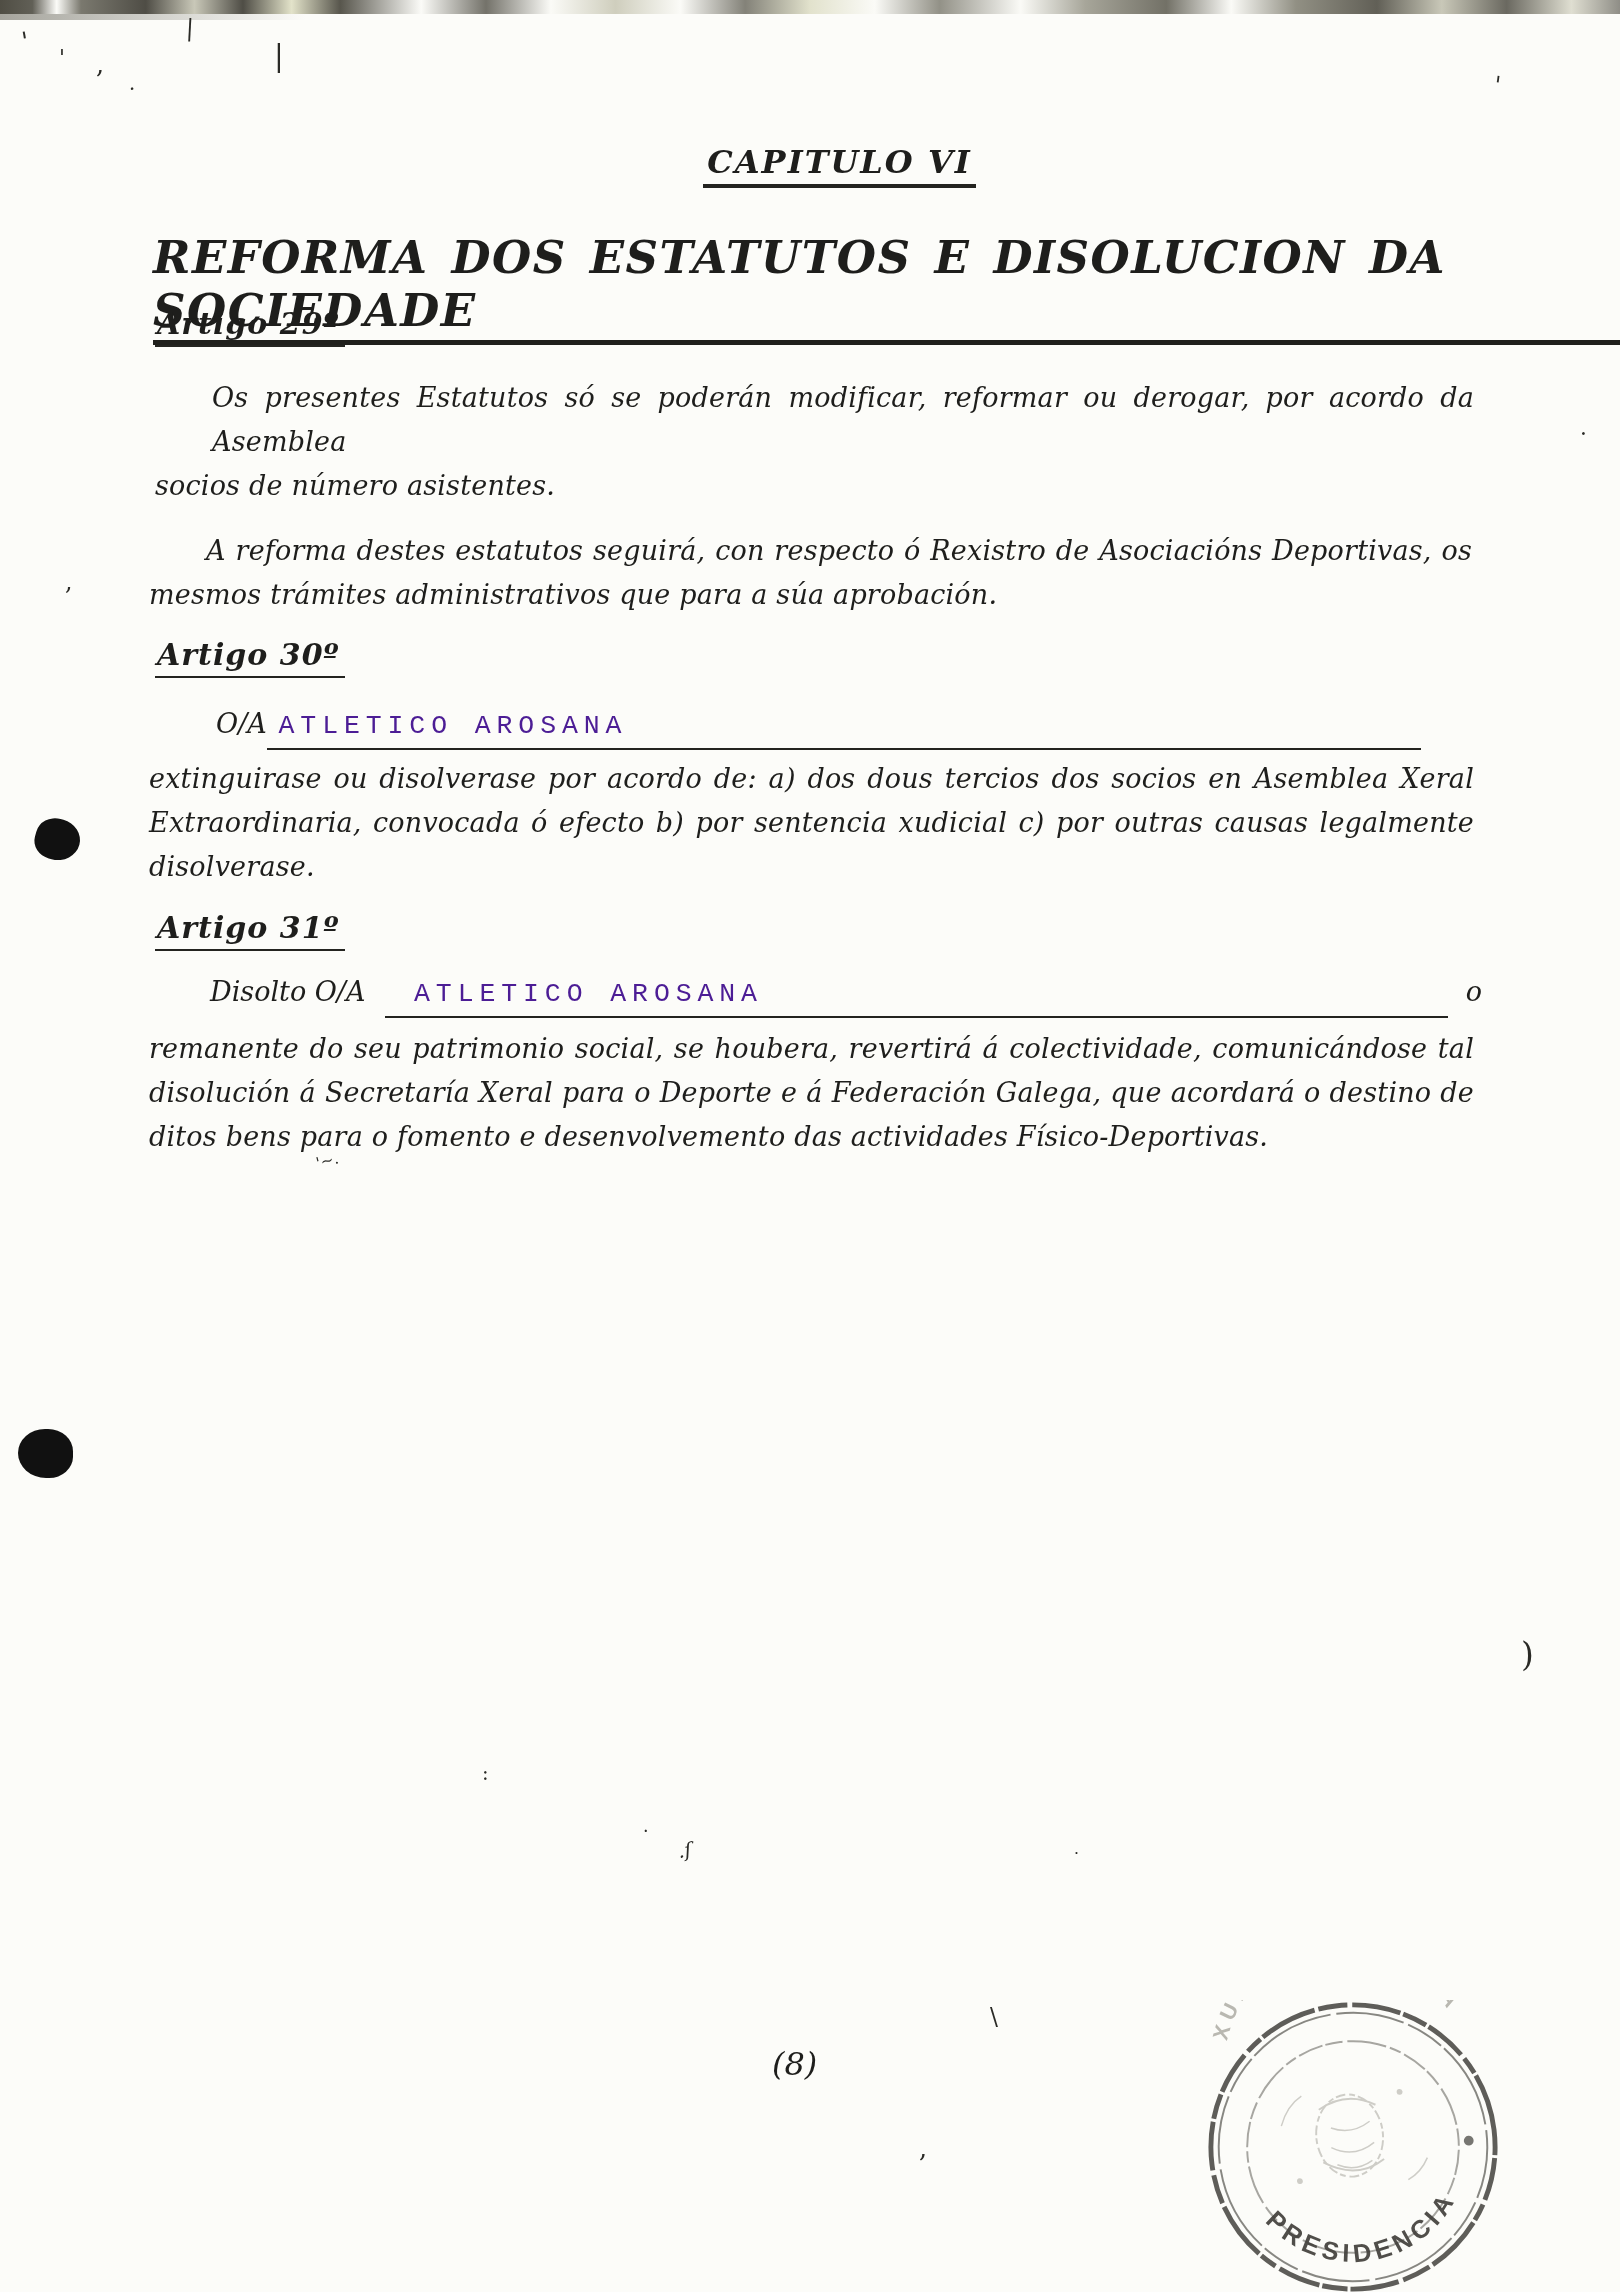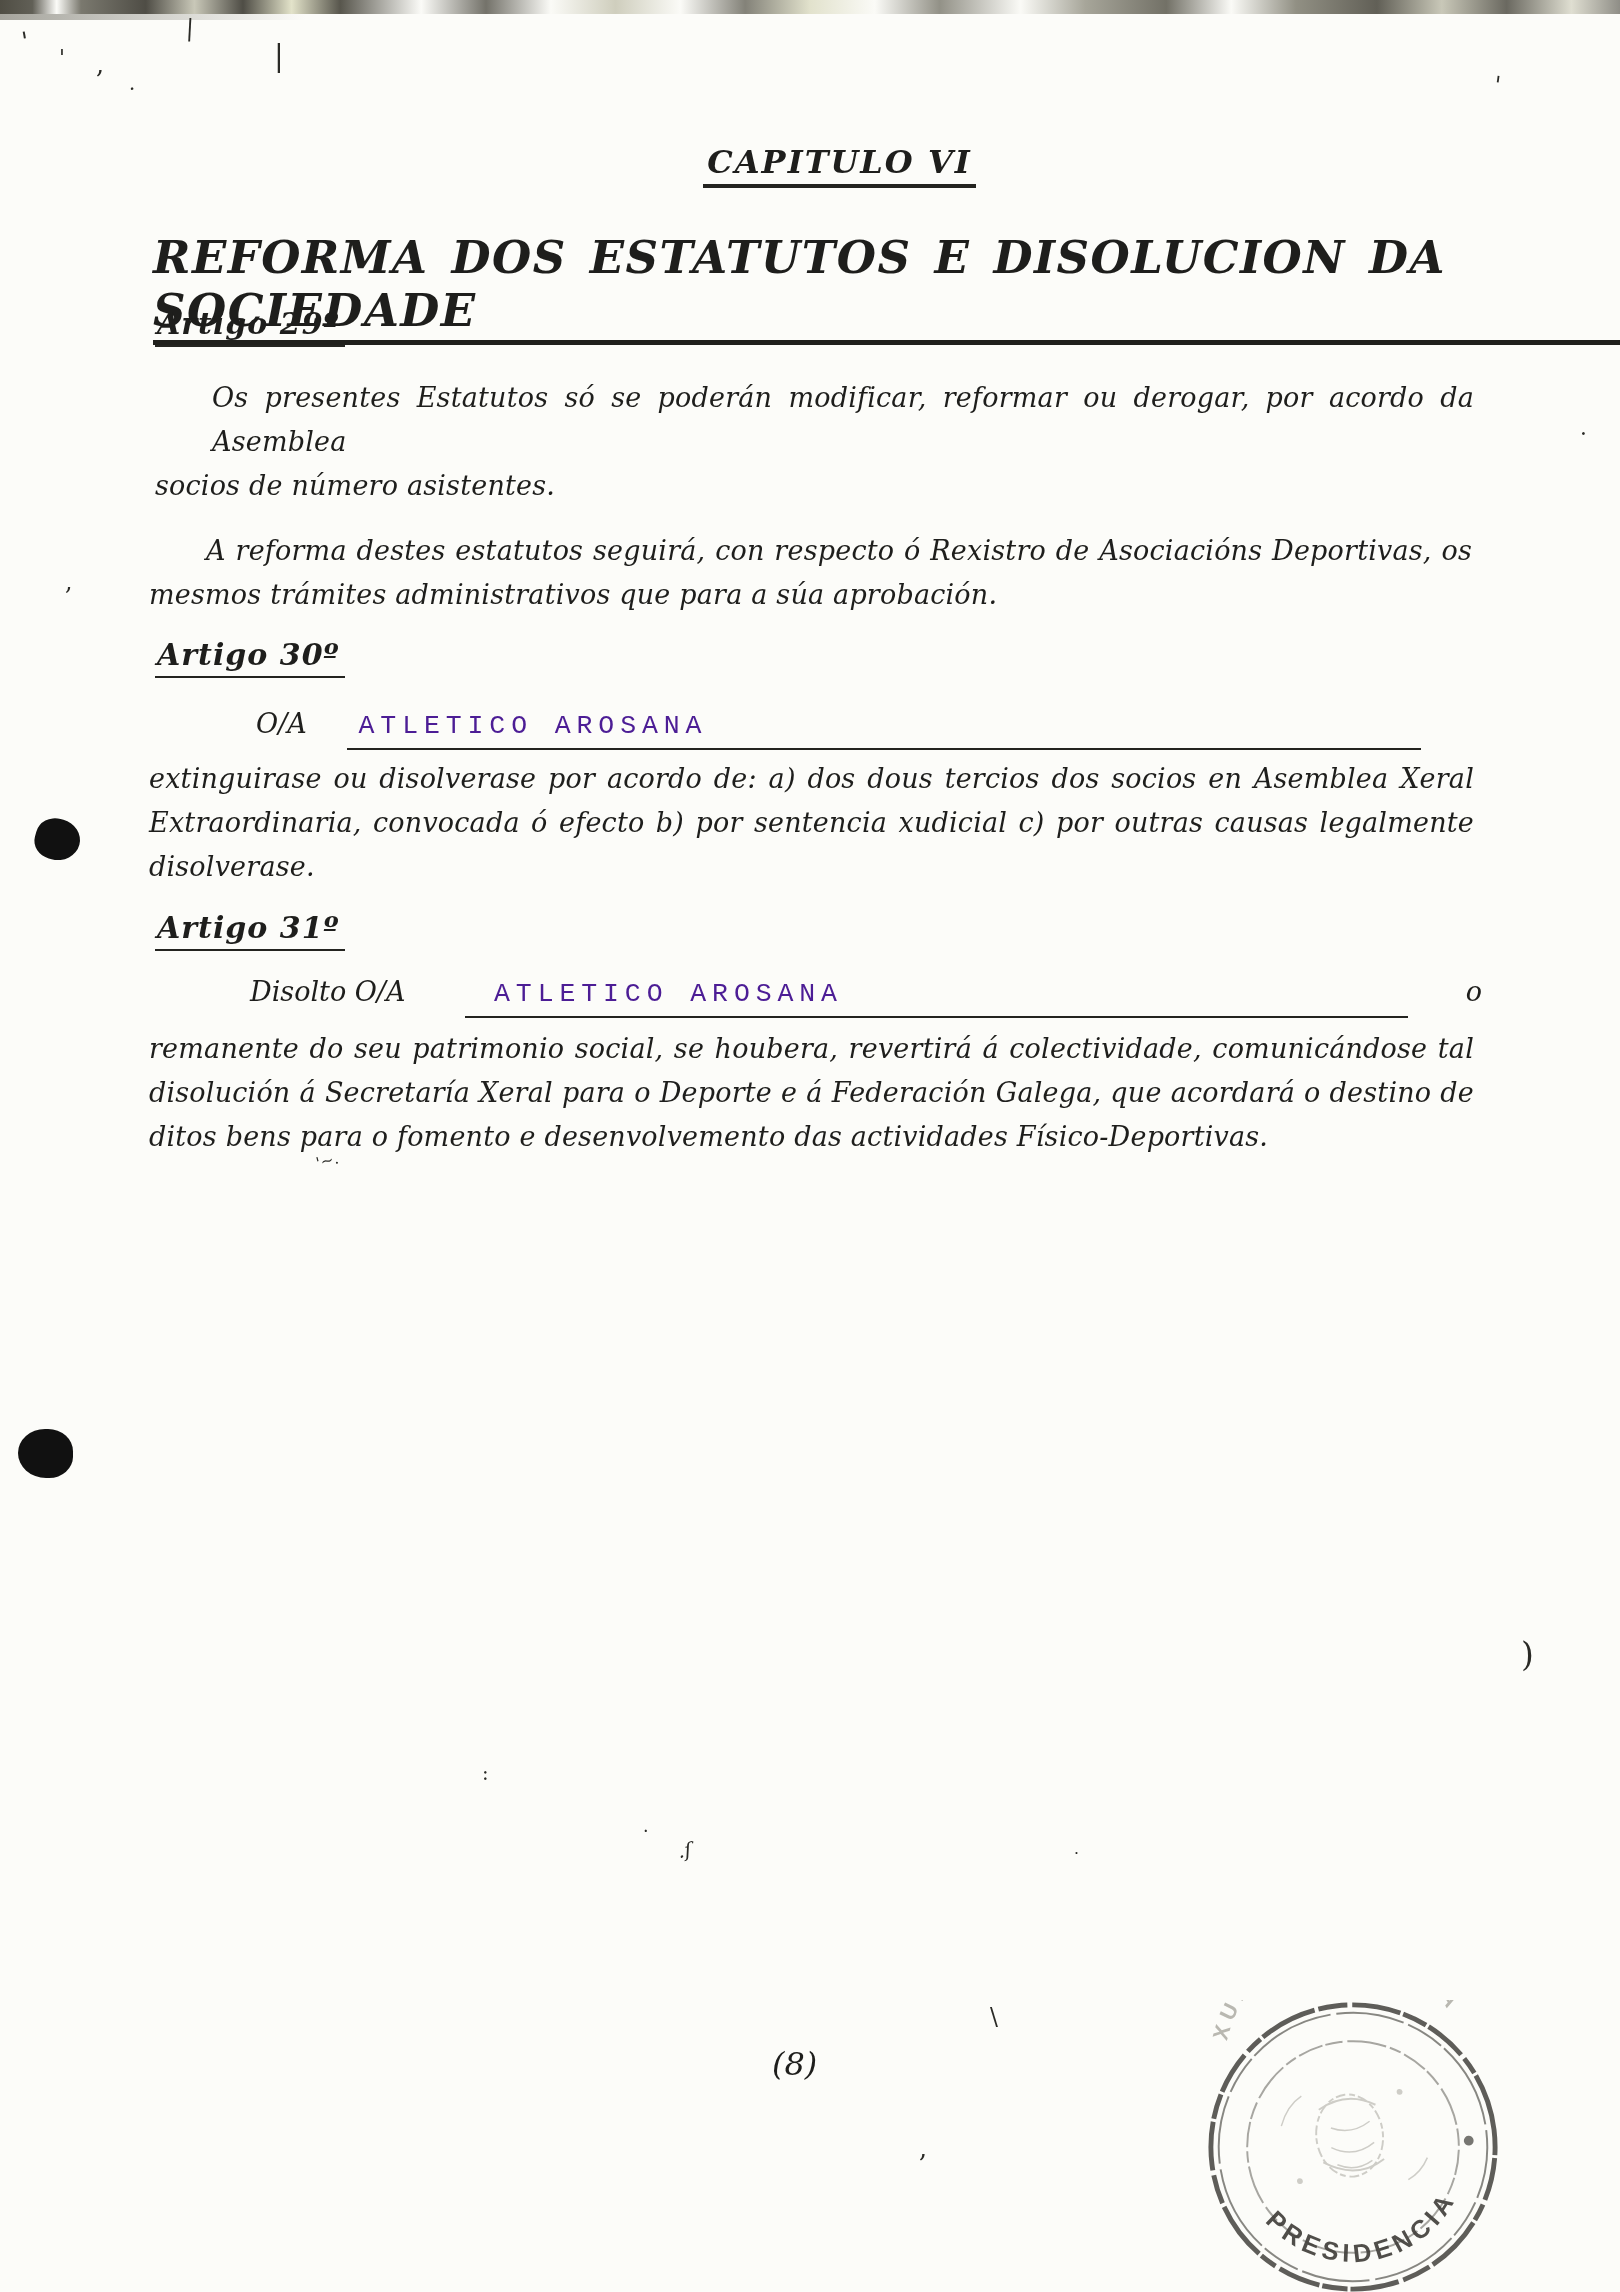--- a/index.html
+++ b/index.html
@@ -29,21 +29,21 @@
          padding:0 3.9px 2.9px 3.9px;}
   .section-heading{top:231px;left:153px;font-size:45px;font-weight:bold;font-style:italic;
          letter-spacing:1.5px;word-spacing:5.9px;border-bottom:5.9px solid #20201c;
          padding-bottom:2.9px;display:inline-block;}
   .art-heading{font-size:30px;font-weight:bold;font-style:italic;letter-spacing:1px;
          border-bottom:2.9px solid #242420;padding:0 5.9px 3.9px 2px;display:inline-block;}
   .para{font-style:italic;font-size:27px;line-height:44px;letter-spacing:0.2px;}
   .jline{text-align:justify;text-align-last:justify;-moz-text-align-last:justify;}
   .lline{text-align:left;}
   .indent{padding-left:57px;}
-  .blankline{display:flex;align-items:baseline;font-style:italic;font-size:27px;gap:40px;}
+  .blankline{display:flex;align-items:baseline;font-style:italic;font-size:27px;}
   .blankzone{flex:1;border-bottom:2.9px solid #242420;padding:0 0 6.9px 11.8px;}
   .typed{font-family:"Liberation Mono","DejaVu Sans Mono",monospace;font-style:normal;
          font-size:26.5px;letter-spacing:5.9px;color:#4c1d95;}
   .after-blank{margin-left:17.6px;}
   .lead{white-space:pre;}
   .sp{display:inline-block;}
   .pagenum{top:2045px;left:772px;font-style:italic;font-size:32px;}
   
   .blob{position:absolute;background:#111;border-radius:48% 52% 55% 45%;}
   .blob1{top:819px;left:35px;width:45px;height:41px;transform:rotate(15deg);}

